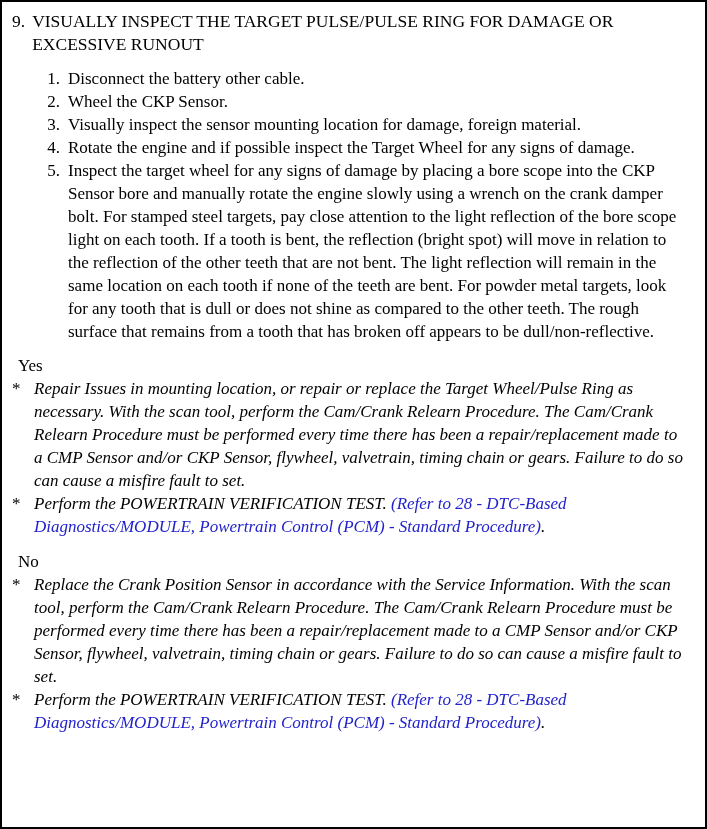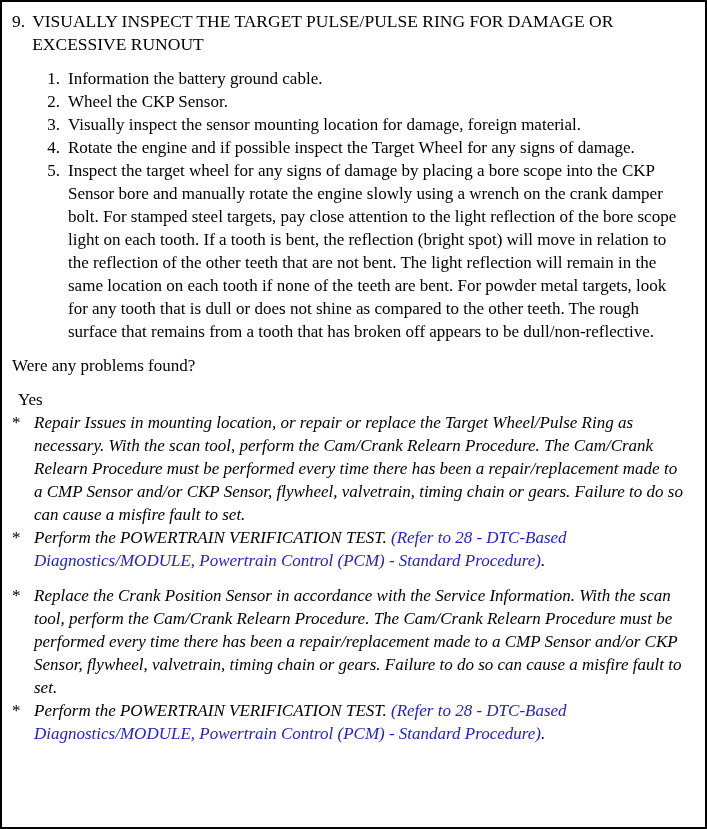--- a/index.html
+++ b/index.html
@@ -79,55 +79,55 @@
 <div class="page">
 
   <div class="heading">
     <span class="h-num">9.</span>
     <span class="h-text">VISUALLY INSPECT THE TARGET PULSE/PULSE RING FOR DAMAGE OR EXCESSIVE RUNOUT</span>
   </div>
 
   <div class="steps">
     <div class="step">
       <span class="num">1.</span>
-      <span class="txt">Information the battery ground cable.</span>
+      <span class="txt">Disconnect the battery other cable.</span>
     </div>
     <div class="step">
       <span class="num">2.</span>
       <span class="txt">Wheel the CKP Sensor.</span>
     </div>
     <div class="step">
       <span class="num">3.</span>
       <span class="txt">Visually inspect the sensor mounting location for damage, foreign material.</span>
     </div>
     <div class="step">
       <span class="num">4.</span>
       <span class="txt">Rotate the engine and if possible inspect the Target Wheel for any signs of damage.</span>
     </div>
     <div class="step">
       <span class="num">5.</span>
       <span class="txt">Inspect the target wheel for any signs of damage by placing a bore scope into the CKP Sensor bore and manually rotate the engine slowly using a wrench on the crank damper bolt. For stamped steel targets, pay close attention to the light reflection of the bore scope light on each tooth. If a tooth is bent, the reflection (bright spot) will move in relation to the reflection of the other teeth that are not bent. The light reflection will remain in the same location on each tooth if none of the teeth are bent. For powder metal targets, look for any tooth that is dull or does not shine as compared to the other teeth. The rough surface that remains from a tooth that has broken off appears to be dull/non-reflective.</span>
     </div>
   </div>
 
-  <div class="question">Were any problems found?</div>
 
   <div class="answer-section">
     <div class="answer-label">Yes</div>
     <div class="bullet-item">
       <span class="bullet">*</span>
       <span class="txt">Repair Issues in mounting location, or repair or replace the Target Wheel/Pulse Ring as necessary. With the scan tool, perform the Cam/Crank Relearn Procedure. The Cam/Crank Relearn Procedure must be performed every time there has been a repair/replacement made to a CMP Sensor and/or CKP Sensor, flywheel, valvetrain, timing chain or gears. Failure to do so can cause a misfire fault to set.</span>
     </div>
     <div class="bullet-item">
       <span class="bullet">*</span>
       <span class="txt"><span>Perform the POWERTRAIN VERIFICATION TEST. </span><a class="link" href="#" style="color: rgb(34, 34, 204);">(Refer to 28 - DTC-Based Diagnostics/MODULE, Powertrain Control (PCM) - Standard Procedure)</a><span>.</span></span>
     </div>
   </div>
 
   <div class="answer-section">
+    <div class="answer-label">No</div>
     <div class="bullet-item">
       <span class="bullet">*</span>
       <span class="txt">Replace the Crank Position Sensor in accordance with the Service Information. With the scan tool, perform the Cam/Crank Relearn Procedure. The Cam/Crank Relearn Procedure must be performed every time there has been a repair/replacement made to a CMP Sensor and/or CKP Sensor, flywheel, valvetrain, timing chain or gears. Failure to do so can cause a misfire fault to set.</span>
     </div>
     <div class="bullet-item">
       <span class="bullet">*</span>
       <span class="txt"><span>Perform the POWERTRAIN VERIFICATION TEST. </span><a class="link" href="#" style="color: rgb(34, 34, 204);">(Refer to 28 - DTC-Based Diagnostics/MODULE, Powertrain Control (PCM) - Standard Procedure)</a><span>.</span></span>
     </div>
   </div>
 

